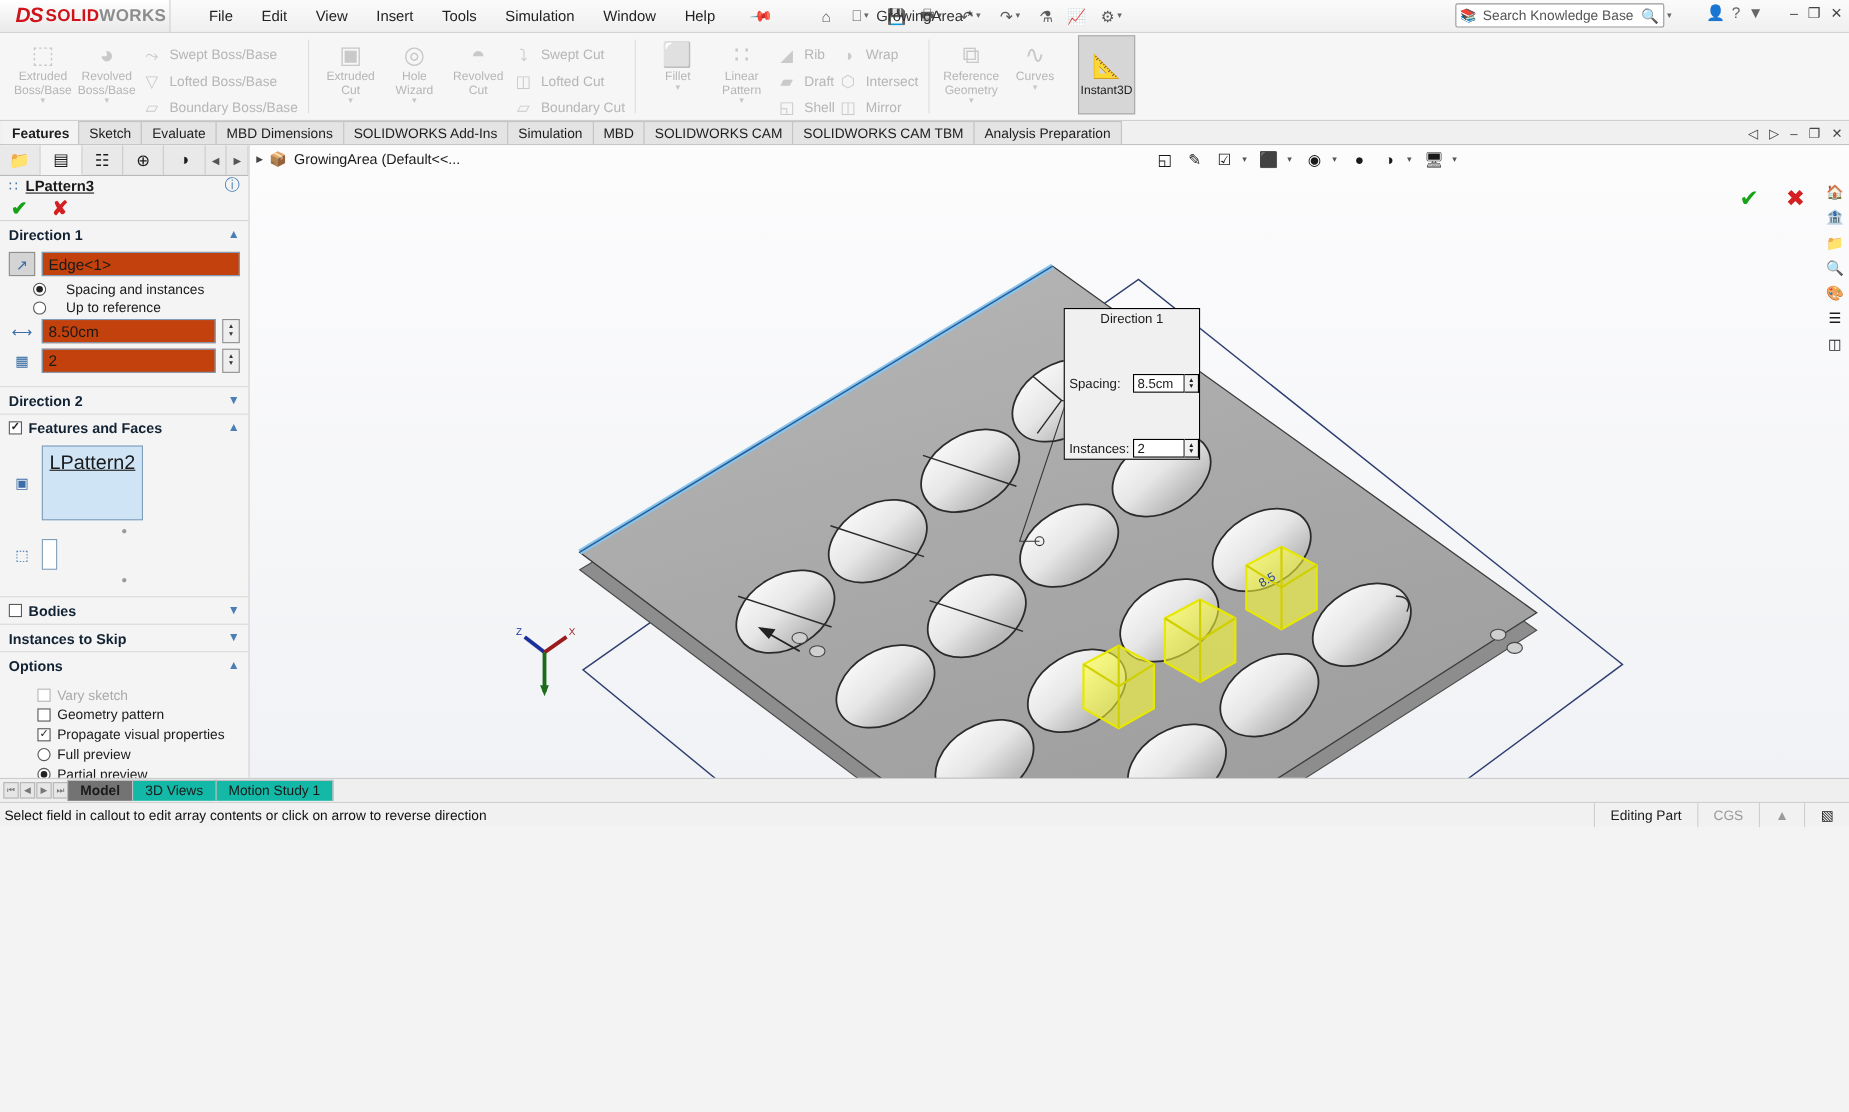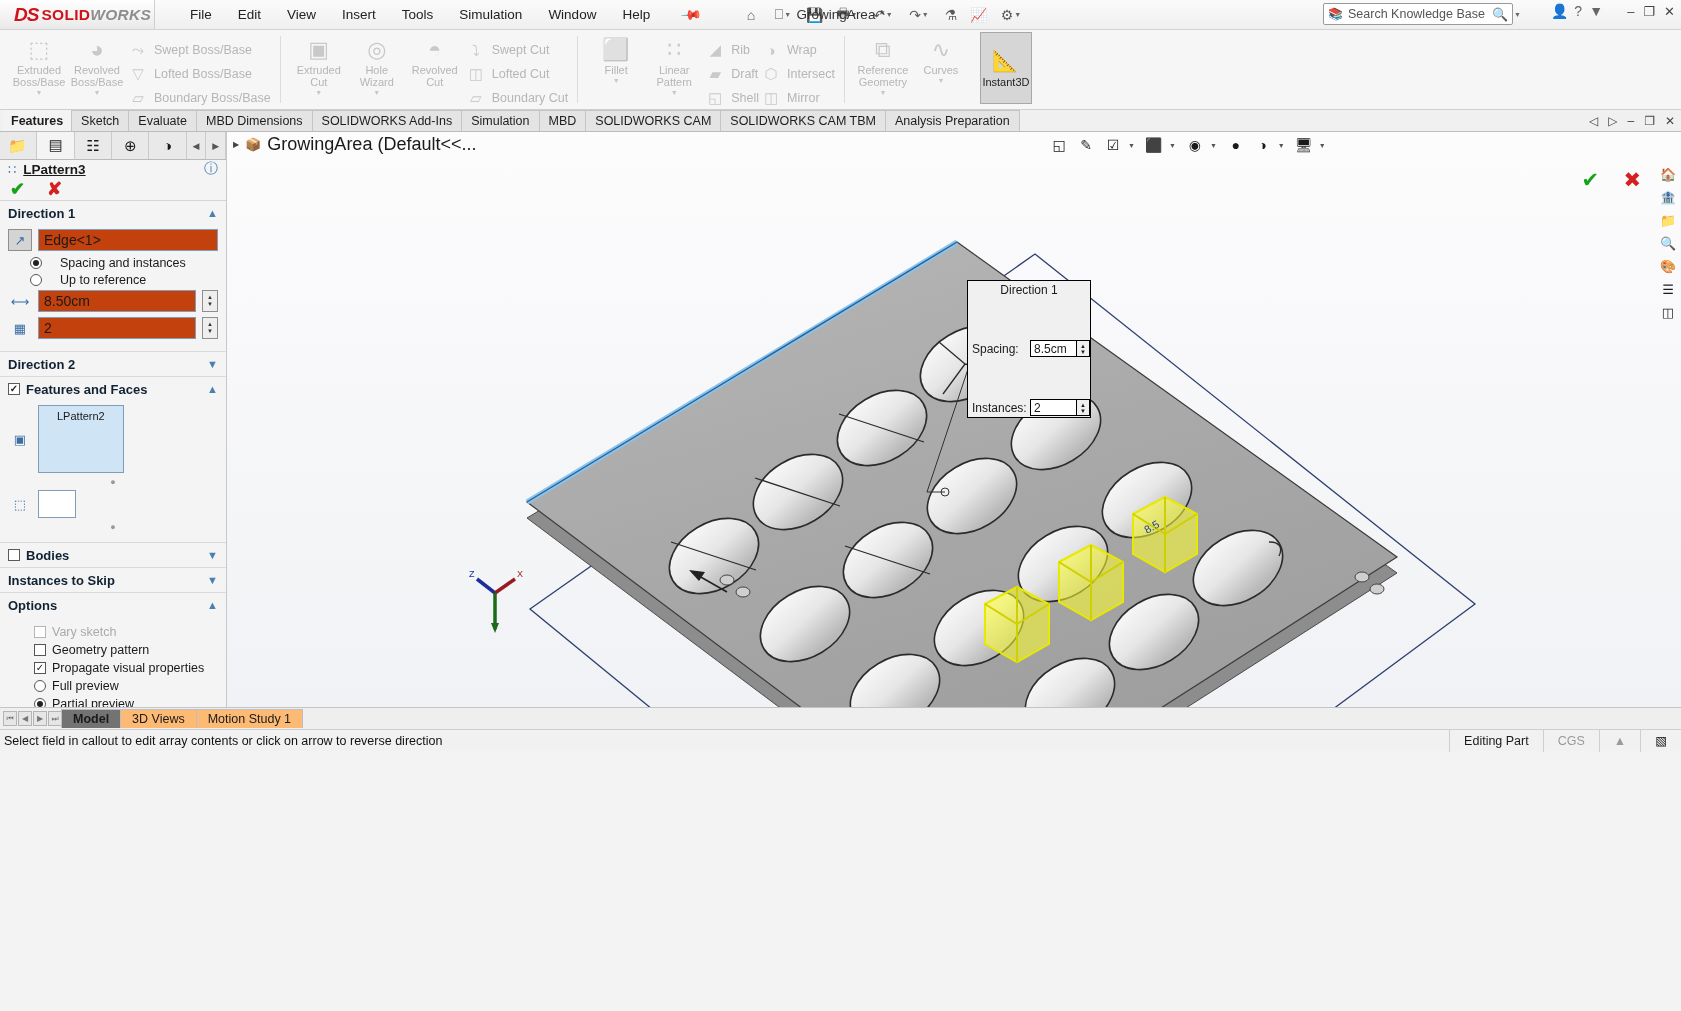--- a/index.html
+++ b/index.html
@@ -15,21 +15,21 @@
   
   .menubar {
     height:30px; background:linear-gradient(#fbfbfb,#efefef);
     border-bottom:1px solid #d3d3d3; display:flex; align-items:center;
     position:relative;
   }
   .logo { width:155px; height:29px; display:flex; align-items:center; padding-left:14px;
           background:linear-gradient(#ffffff,#e9e9e9); border-right:1px solid #cfcfcf; }
   .logo-ds { color:#d0121a; font-weight:bold; font-size:19px; font-style:italic; letter-spacing:-1px;}
   .logo-solid { color:#d0121a; font-weight:bold; font-size:15.5px; letter-spacing:.3px; margin-left:3px;}
-  .logo-works { color:#8d8d8d; font-weight:bold; font-size:15.5px; letter-spacing:.3px;font-style:italic;}
+  .logo-works { color:#8d8d8d; font-weight:bold; font-size:15.5px; letter-spacing:.3px;}
   .menu-items { display:flex; align-items:center; margin-left:22px; }
   .menu-items span { padding:4px 13px; font-size:13.5px; color:#222; cursor:default; }
   .pin-icon { margin-left:8px; color:#4a6fa5; font-size:14px; transform:rotate(40deg); }
 
   .qat { display:flex; align-items:center; gap:2px; margin-left:24px; }
   .qbtn { width:26px; height:24px; display:flex; align-items:center; justify-content:center;
           font-size:14px; color:#5a5a5a; position:relative; }
   .qbtn.wide { width:34px; }
   .caret { font-size:7px; color:#666; margin-left:1px; }
 
@@ -117,32 +117,32 @@
           font-size:6px; color:#333; line-height:7px; }
   .radiorow { display:flex; align-items:center; gap:18px; margin:3px 0 3px 22px; font-size:12.5px;}
   .radio { width:12px; height:12px; border:1px solid #555; border-radius:50%; background:#fff;
            display:inline-flex; align-items:center; justify-content:center; }
   .radio.on::after { content:""; width:6px; height:6px; border-radius:50%; background:#222; }
   .cbrow { display:flex; align-items:center; gap:6px; margin:4px 0 4px 26px; font-size:12.5px;}
   .cbx { width:12px; height:12px; border:1px solid #555; background:#fff;
          display:inline-flex; align-items:center; justify-content:center; font-size:10px; line-height:1;}
   .cbx.dis { border-color:#b5b5b5; }
   .dis-txt { color:#aaa; }
-  .listbox { border:1px solid #7f9db9; background:#cfe4f5; height:68px; font-size:11px;
-             padding:4px 18px; }
+  .listbox { border:1px solid #7f9db9; background:#cfe4f5; height:68px; font-size:18px;
+             padding:4px 6px;text-decoration:underline; }
   .listbox.empty { background:#fff; height:28px; }
   .dot { width:100%; text-align:center; font-size:9px; color:#999; line-height:8px; margin:1px 0 4px;}
 
   
   .gfx { flex:1; position:relative; background:linear-gradient(180deg,#fcfcfd,#f1f2f5); overflow:hidden; }
   .treebar { height:24px; display:flex; align-items:center; gap:6px; padding-left:6px;
              background:transparent; position:relative; z-index:4; }
   .treebar .arrow { font-size:8px; color:#444; }
   .treebar .cube { font-size:13px; }
-  .treebar .tname { font-size:18px; color:#1a1a1a; }
+  .treebar .tname { font-size:13px; color:#1a1a1a; }
   .viewtoolbar { position:absolute; left:820px; top:2px; display:flex; align-items:center;
                  gap:3px; z-index:5; }
   .vbtn { width:24px; height:22px; display:flex; align-items:center; justify-content:center;
           font-size:14px; }
   .vcaret { font-size:7px; color:#555; margin-right:4px; }
 
   .confirm-ok { position:absolute; right:82px; top:36px; color:#17a317; font-size:21px; z-index:6;}
   .confirm-no { position:absolute; right:40px; top:36px; color:#d42020; font-size:21px; z-index:6;}
 
   
@@ -166,21 +166,21 @@
   .rtools .rt { width:22px; height:20px; display:flex; align-items:center; justify-content:center;
                 font-size:13px; }
 
   
   .btabs { height:22px; background:#efefef; border-top:1px solid #c4c4c4;
            display:flex; align-items:center; }
   .navb { display:flex; gap:1px; padding-left:3px; }
   .navb span { width:14px; height:15px; border:1px solid #b4b4b4; background:#e6e6e6;
                font-size:8px; display:flex; align-items:center; justify-content:center; color:#777;}
   .btab { height:19px; padding:0 11px; display:flex; align-items:center; font-size:12.5px;
-          border:1px solid #bfbfbf; border-bottom:none; background:#fdba74; margin-left:-1px;}
+          border:1px solid #bfbfbf; border-bottom:none; background:#14b8a6; margin-left:-1px;}
   .btab.active { background:#737373; font-weight:bold; }
   .status { height:22px; background:#f1f1f1; border-top:1px solid #cfcfcf;
             display:flex; align-items:center; font-size:12.5px; padding-left:4px; }
   .status .msg { color:#111; }
   .status .right { margin-left:auto; display:flex; align-items:center; }
   .status .right .cell { padding:0 14px; border-left:1px solid #cfcfcf; height:22px;
                          display:flex; align-items:center; }
   .status .right .gray { color:#9a9a9a; }
 
   

